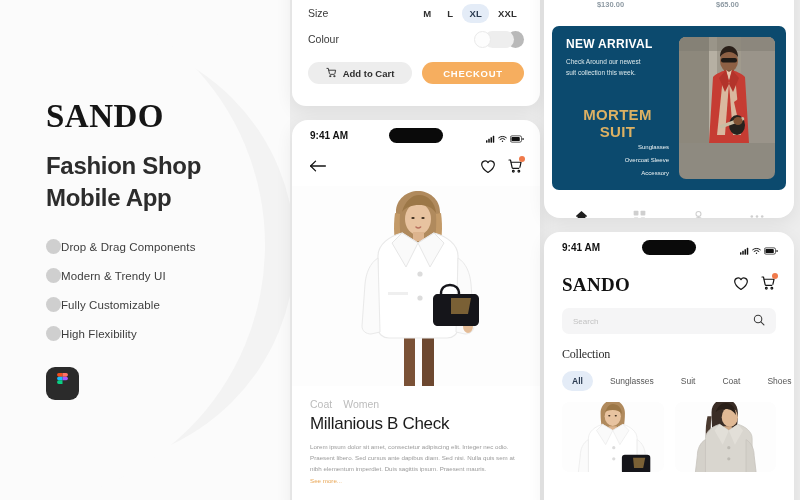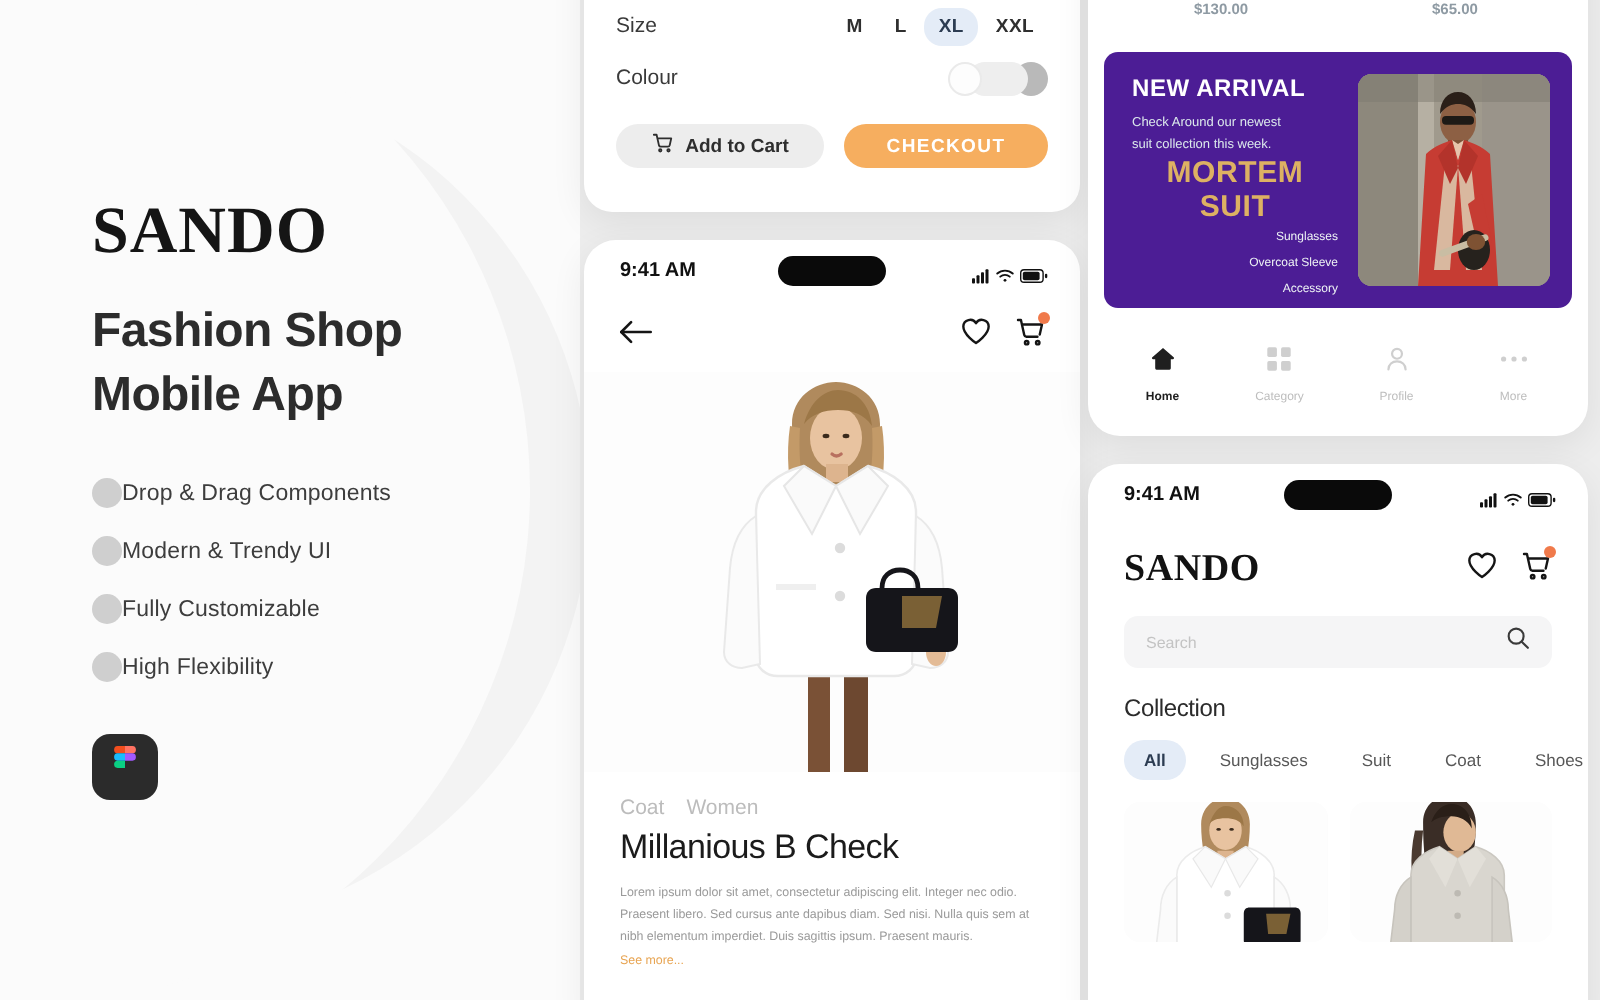--- a/index.html
+++ b/index.html
@@ -170,22 +170,22 @@
     border-radius: 16px;
     padding: 40px 8px 0 8px;
   }
   .price-row {
     display: flex; height: 14px; align-items: flex-start;
   }
   .price-cell { flex: 1; display: flex; justify-content: center; }
   .price-txt { font-size: 7.5px; color: #8e9aa3; font-weight: 600; }
   .banner {
     margin-top: 12px;
-    height: 128px; border-radius: 7px;
-    background: #4c1d95;
+    height: 164px; border-radius: 7px;
+    background: #0c4a6e;
     display: flex; align-items: stretch;
     padding: 11px 11px 11px 14px; gap: 10px;
   }
   .banner-left {
     flex: 1; display: flex; flex-direction: column;
     justify-content: space-between;
   }
   .banner-title {
     font-size: 12px; font-weight: 700; color: #ffffff;
     letter-spacing: 0.3px;
@@ -233,21 +233,21 @@
   }
   .search-bar {
     margin: 12px 18px 0 18px; height: 26px;
     background: #f5f5f6; border-radius: 7px;
     display: flex; align-items: center; justify-content: space-between;
     padding: 0 11px;
   }
   .search-ph { font-size: 8px; color: #c3c3c3; }
   .collection-title {
     margin: 13px 18px 0 18px;
-    font-size: 12px; color: #2b2b2b; letter-spacing: -0.2px;
+    font-size: 12px; color: #2b2b2b; letter-spacing: -0.2px; font-family: Liberation Serif, serif;
   }
   .chip-row {
     margin: 9px 0 0 18px; display: flex; align-items: center; gap: 7px;
   }
   .chip {
     font-size: 8.5px; color: #575757; padding: 5px 10px;
     border-radius: 10px; white-space: nowrap;
   }
   .chip.active { background: #e4ecf7; color: #2c3c52; font-weight: 600; }
   .prod-row {

